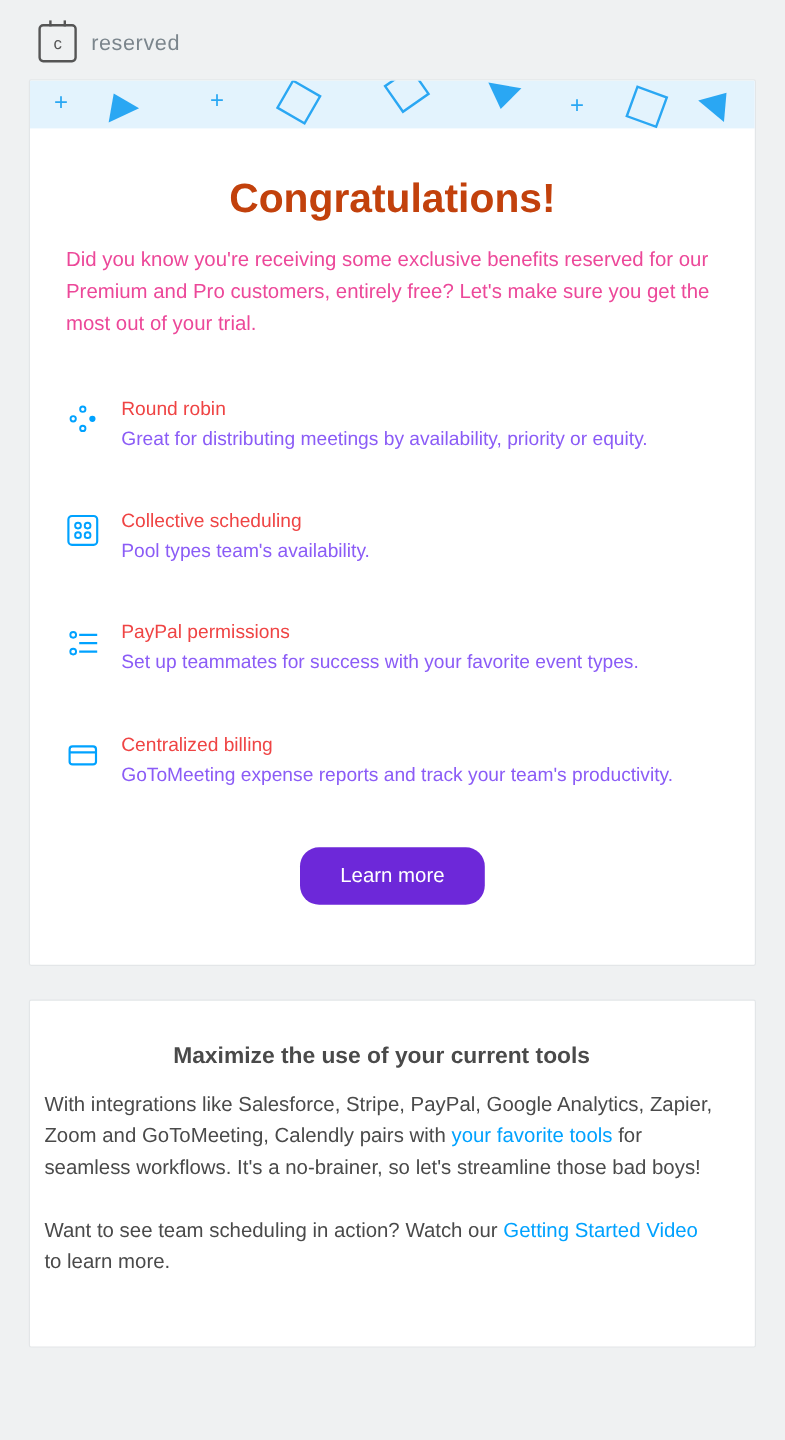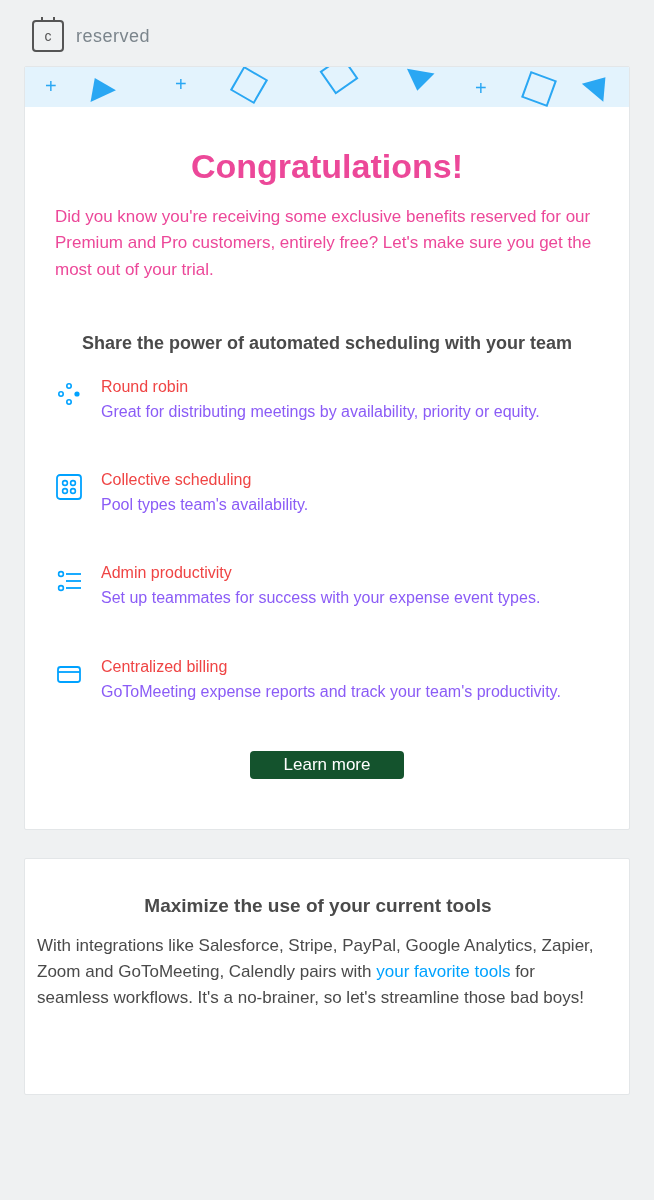--- a/index.html
+++ b/index.html
@@ -59,21 +59,21 @@
     border:2px solid #2aa7f3;
     transform:rotate(30deg);
   }
   .plus {
     position:absolute; color:#2aa7f3; font-size:20px; font-weight:300;
   }
 
   .main-pad { padding: 30px 30px 50px 30px; }
 
   h1.congrats {
-    font-size:34px; font-weight:700; color:#ec4899;
+    font-size:34px; font-weight:700; color:#c2410c;
     text-align:center; margin:10px 0 18px 0;
   }
   .intro {
     font-size:17px; color:#ec4899; line-height:1.55;
     margin:0 0 50px 0;
   }
 
   h2.share {
     font-size:18px; font-weight:700; color:#4a4a4a;
     text-align:center; margin:0 0 24px 0;
@@ -93,26 +93,26 @@
     font-size:16px; font-weight:400; color:#ef4444;
     margin:0 0 4px 0;
   }
   .feature-desc {
     font-size:16px; color:#8b5cf6; margin:0; line-height:1.45;
   }
 
   .cta-wrap { text-align:center; margin-top:30px; }
   .cta-btn {
     display:inline-block;
-    background:#14532d;
+    background:#6d28d9;
     color:#fff;
     font-size:17px;
-    padding:4px 34px;
+    padding:14px 34px;
     border:none;
-    border-radius:4px;
+    border-radius:16px;
     cursor:pointer;
   }
 
   .card2-pad { padding: 36px 30px 56px 12px; }
   h2.tools {
     font-size:19px; font-weight:700; color:#4a4a4a;
     text-align:center; margin:0 0 16px 0;
   }
   .tools-p {
     font-size:17px; color:#4a4a4a; line-height:1.55;
@@ -142,21 +142,20 @@
       <span class="tri" style="left:380px; top:4px; transform:rotate(190deg);"></span>
       <span class="plus" style="left:450px; top:10px;">+</span>
       <span class="sq" style="left:500px; top:8px; transform:rotate(20deg);"></span>
       <span class="tri" style="left:560px; top:8px; transform:rotate(40deg);"></span>
     </div>
 
     <div class="main-pad">
       <h1 class="congrats">Congratulations!</h1>
       <p class="intro">Did you know you're receiving some exclusive benefits reserved for our Premium and Pro customers, entirely free? Let's make sure you get the most out of your trial.</p>
 
-      <h2 class="share">Share the power of automated scheduling with your team</h2>
 
       <div class="feature-row">
         <svg class="feature-icon" viewBox="0 0 28 28">
           <circle cx="14" cy="6" r="2.2" fill="none" stroke="#00a2ff" stroke-width="1.6"></circle>
           <circle cx="6" cy="14" r="2.2" fill="none" stroke="#00a2ff" stroke-width="1.6"></circle>
           <circle cx="22" cy="14" r="2.6" fill="#00a2ff"></circle>
           <circle cx="14" cy="22" r="2.2" fill="none" stroke="#00a2ff" stroke-width="1.6"></circle>
         </svg>
         <div class="feature-body">
           <p class="feature-title">Round robin</p>
@@ -180,22 +179,22 @@
 
       <div class="feature-row">
         <svg class="feature-icon" viewBox="0 0 28 28">
           <circle cx="6" cy="8" r="2.4" fill="none" stroke="#00a2ff" stroke-width="1.6"></circle>
           <line x1="11" y1="8" x2="26" y2="8" stroke="#00a2ff" stroke-width="1.8"></line>
           <line x1="11" y1="15" x2="26" y2="15" stroke="#00a2ff" stroke-width="1.8"></line>
           <circle cx="6" cy="22" r="2.4" fill="none" stroke="#00a2ff" stroke-width="1.6"></circle>
           <line x1="11" y1="22" x2="26" y2="22" stroke="#00a2ff" stroke-width="1.8"></line>
         </svg>
         <div class="feature-body">
-          <p class="feature-title">Admin productivity</p>
-          <p class="feature-desc">Set up teammates for success with your expense event types.</p>
+          <p class="feature-title">PayPal permissions</p>
+          <p class="feature-desc">Set up teammates for success with your favorite event types.</p>
         </div>
       </div>
 
       <div class="feature-row">
         <svg class="feature-icon" viewBox="0 0 28 28">
           <rect x="3" y="7" width="22" height="15" rx="2.5" fill="none" stroke="#00a2ff" stroke-width="1.8"></rect>
           <line x1="3" y1="12" x2="25" y2="12" stroke="#00a2ff" stroke-width="1.8"></line>
         </svg>
         <div class="feature-body">
           <p class="feature-title">Centralized billing</p>
@@ -210,16 +209,19 @@
   </div>
 
   <div class="card">
     <div class="card2-pad">
       <h2 class="tools">Maximize the use of your current tools</h2>
 
       <p class="tools-p">
         <span>With integrations like Salesforce, Stripe, PayPal, Google Analytics, Zapier, Zoom and GoToMeeting, Calendly pairs with </span><a class="link">your favorite tools</a><span> for seamless workflows. It's a no-brainer, so let's streamline those bad boys!</span>
       </p>
 
+      <p class="tools-p" style="margin-bottom:0;">
+        <span>Want to see team scheduling in action? Watch our </span><a class="link">Getting Started Video</a><span> to learn more.</span>
+      </p>
     </div>
   </div>
 
 </div>
 
 </body></html>

